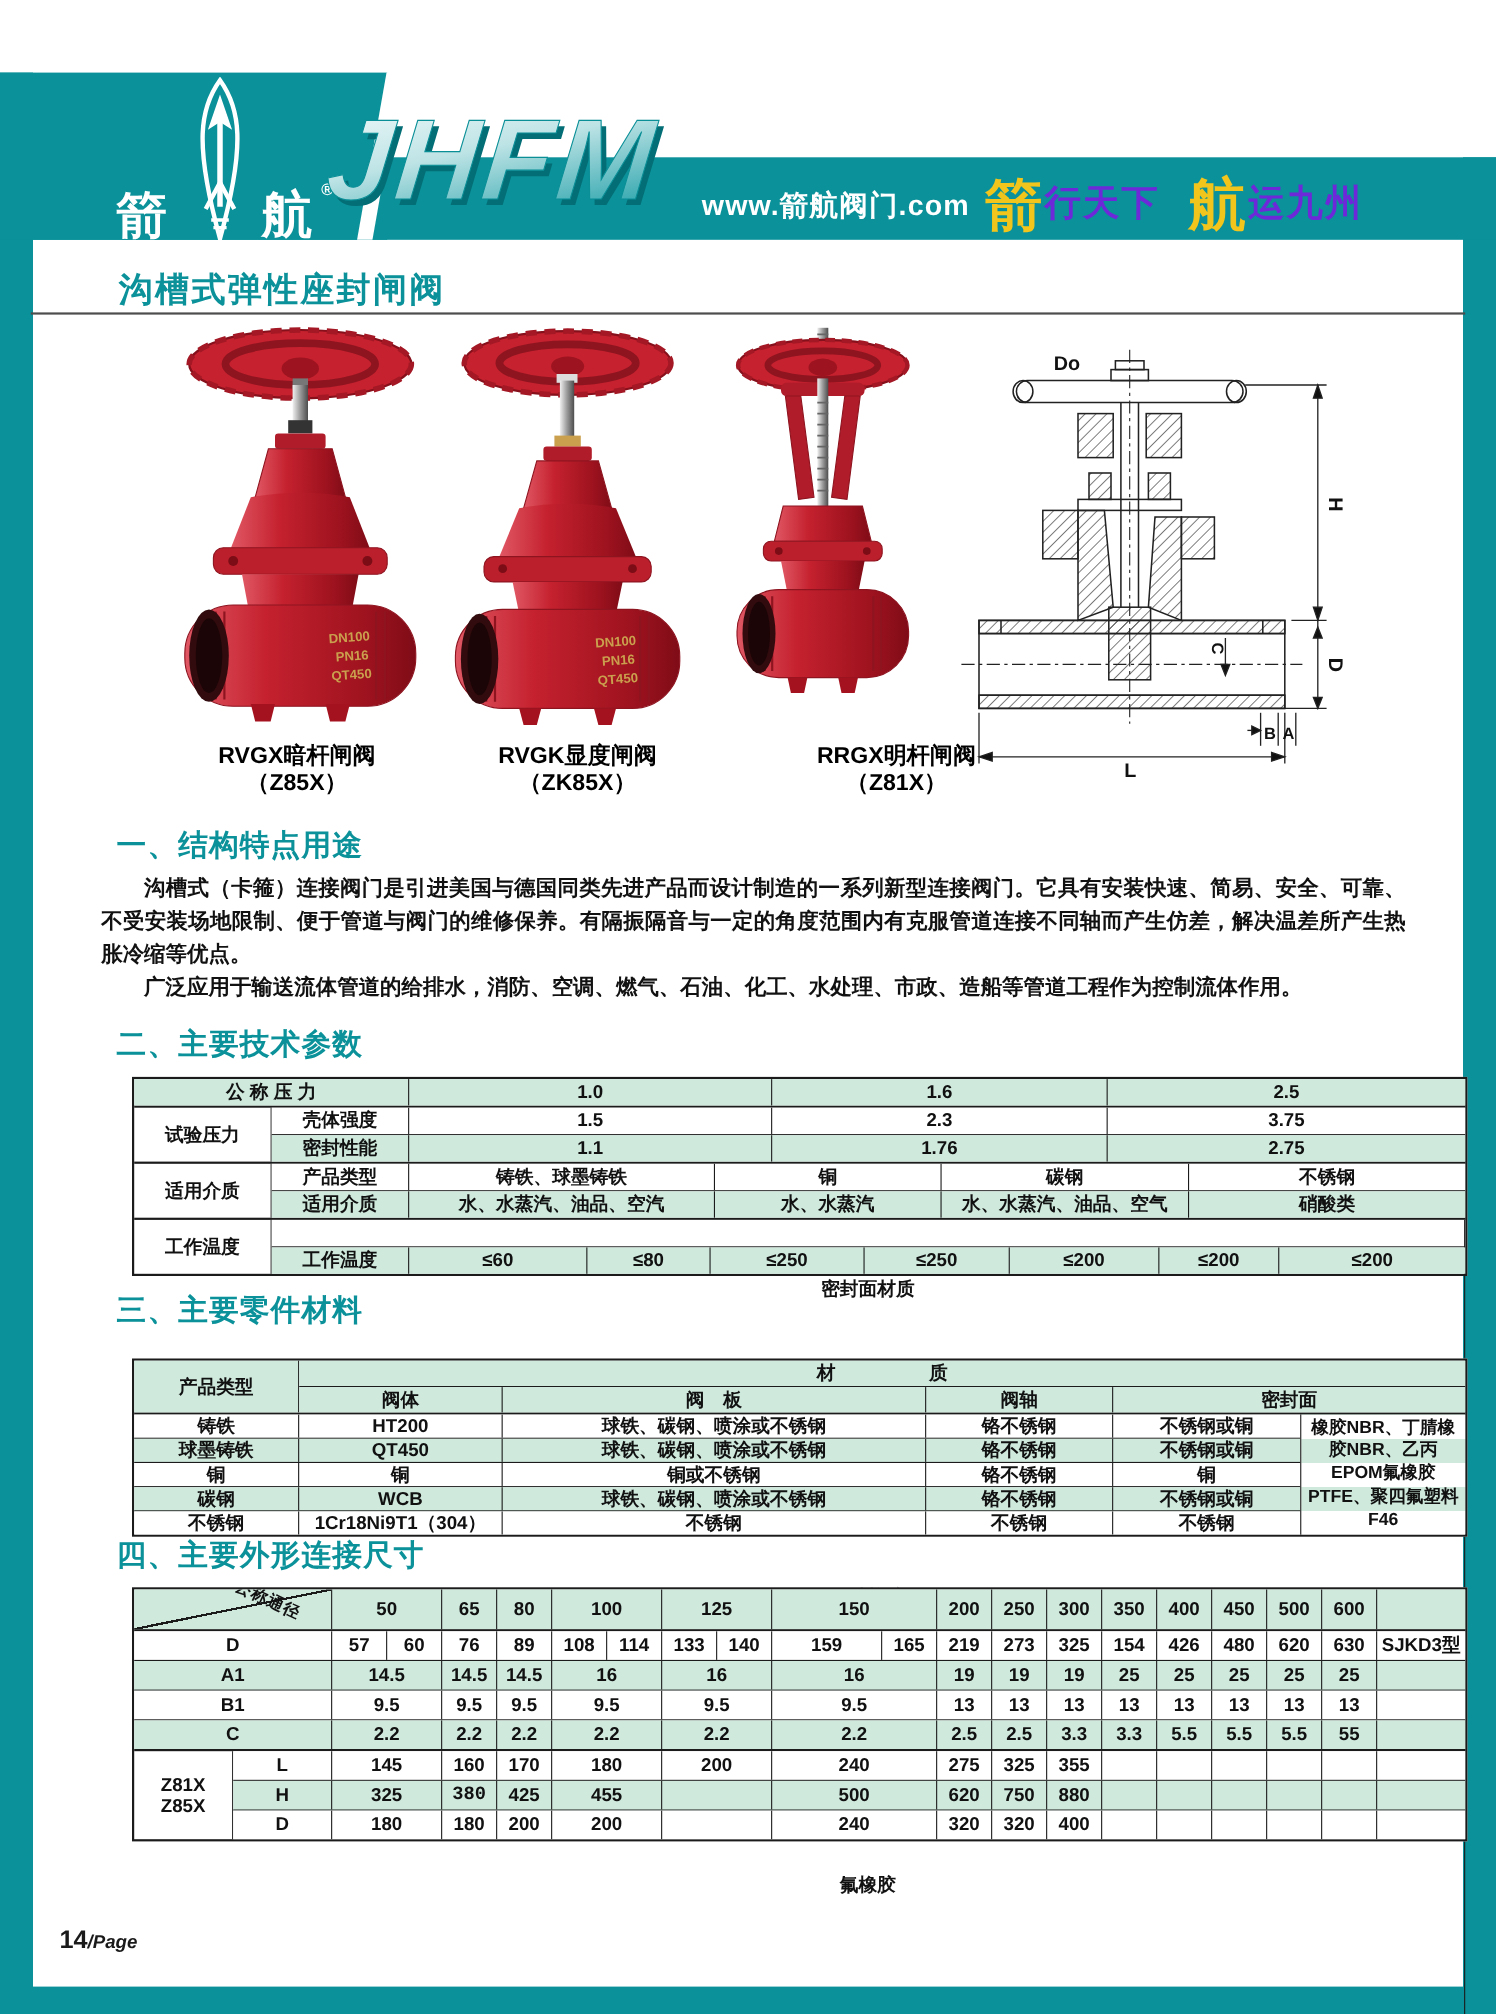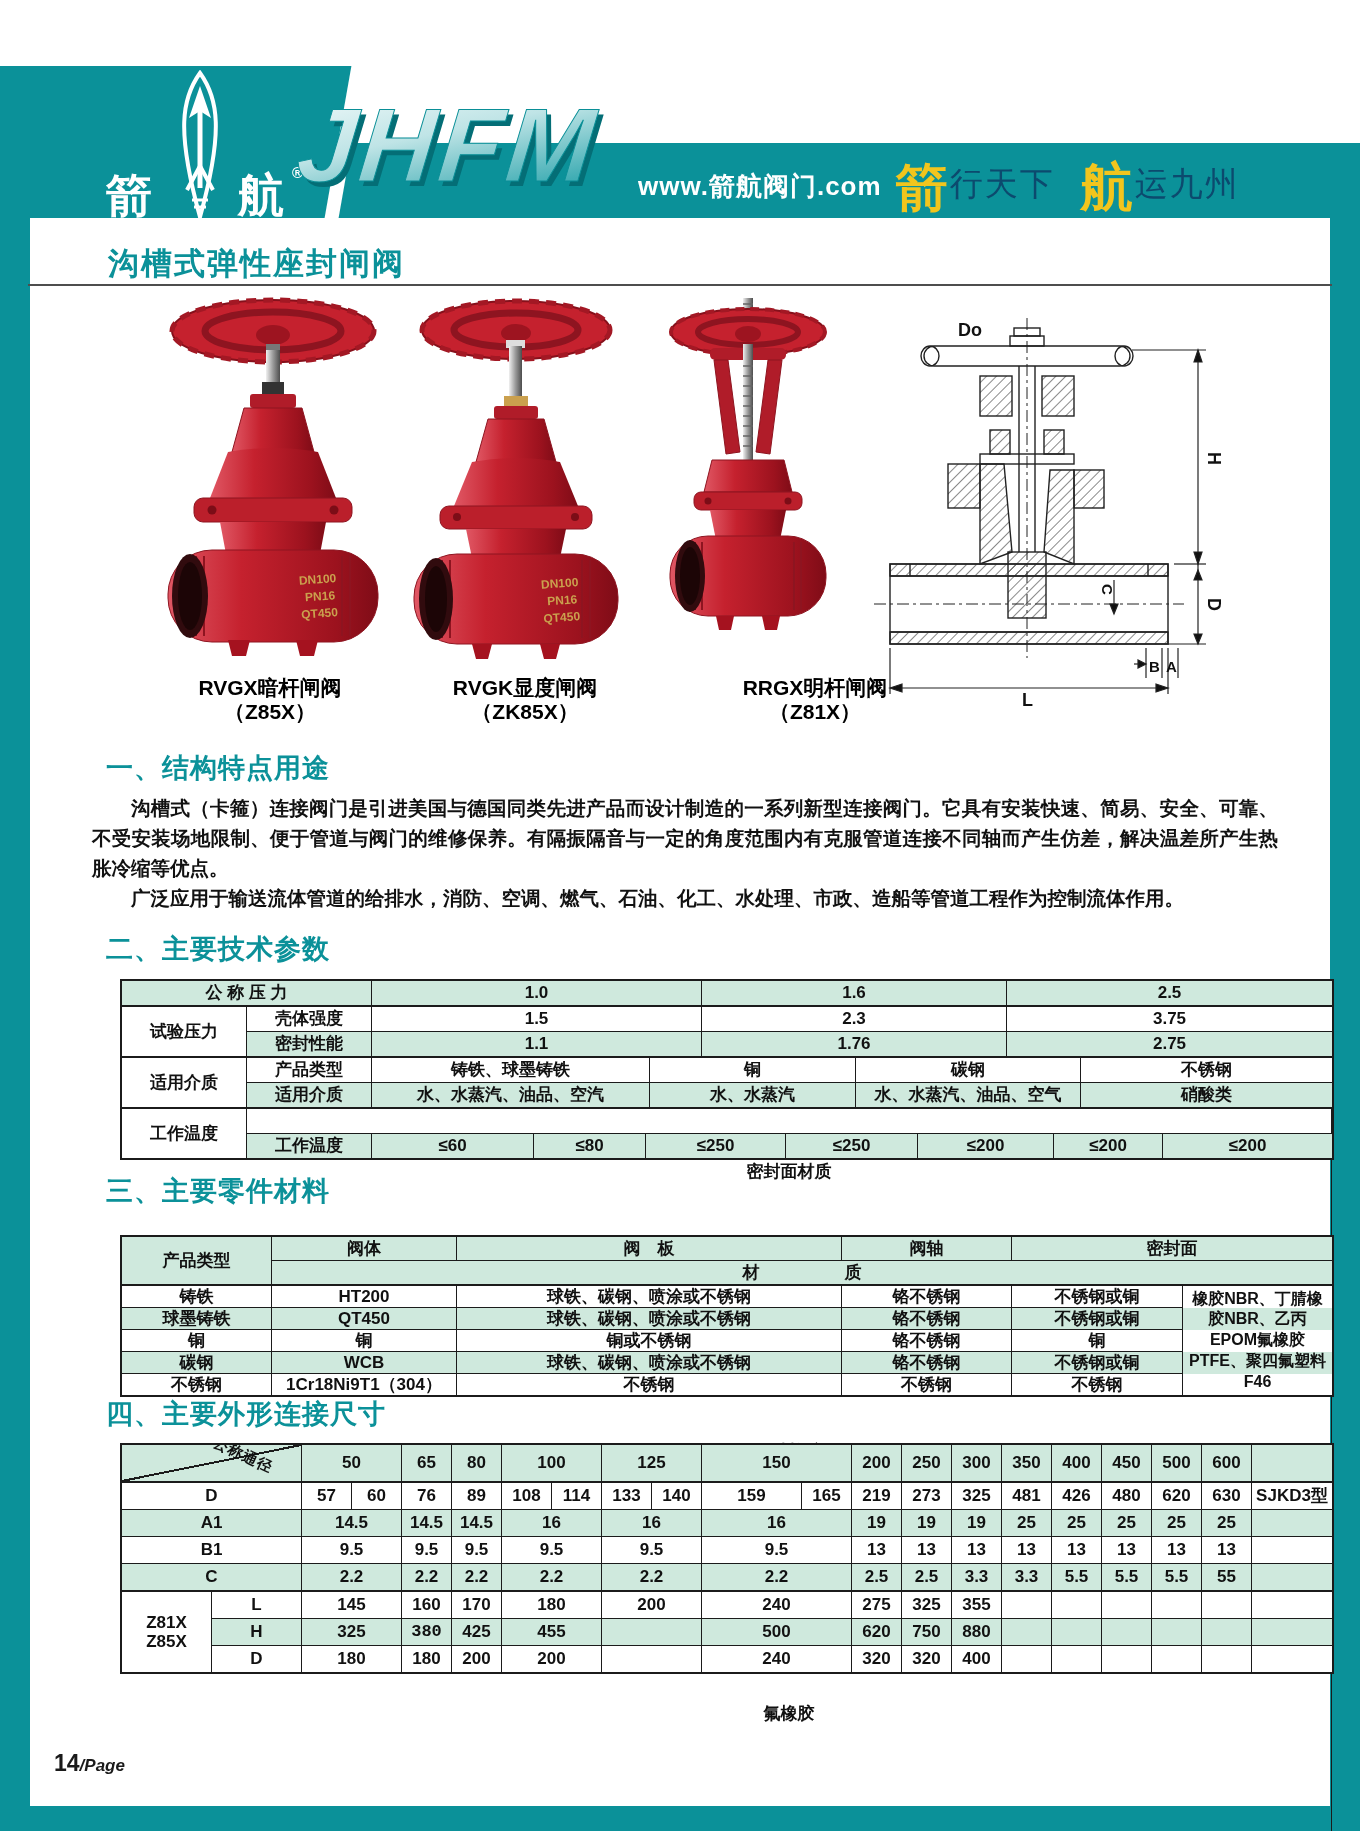--- a/index.html
+++ b/index.html
@@ -10,21 +10,21 @@
   .bar{position:absolute;background:#0b9199;}
   
   .band{position:absolute;left:0;top:143px;width:1360px;height:75px;background:#0b9199;}
   .logo-block{position:absolute;left:0;top:66px;width:352px;height:152px;background:#0b9199;}
   .logo-cn{position:absolute;color:#fff;font-weight:bold;font-size:46px;line-height:1;}
   .reg{position:absolute;color:#fff;font-size:15px;font-weight:bold;}
   .slash{position:absolute;left:338px;top:66px;width:14px;height:152px;background:#fff;transform:skewX(-10deg);}
   .band-texts{position:absolute;left:638px;top:146px;height:66px;display:flex;align-items:flex-end;}
   .www{color:#fff;font-weight:bold;font-size:26px;margin:0 14px 8px 0;letter-spacing:1px;}
   .slg-big{color:#f2c51d;font-weight:bold;font-size:52px;line-height:0.95;}
-  .slg-small{color:#0c4a6e;font-weight:normal;font-size:33px;margin:0 0 5px 2px;letter-spacing:2px;}
+  .slg-small{color:#6d28d9;font-weight:bold;font-size:33px;margin:0 0 5px 2px;letter-spacing:2px;}
   .slg-gap{width:26px;}
   
   .page-title{position:absolute;left:108px;top:243px;font-size:31px;font-weight:bold;color:#0b9199;letter-spacing:2px;}
   .title-rule{position:absolute;left:28px;top:284px;width:1304px;height:2px;background:#4d4d4d;}
   
   .prod-label{position:absolute;text-align:center;font-weight:bold;font-size:21px;line-height:24px;color:#000;}
   
   .sec-title{position:absolute;left:106px;font-size:27px;font-weight:bold;color:#0b9199;letter-spacing:1px;}
   .paras{position:absolute;left:92px;top:793px;width:1186px;}
   .paras p{margin:0;font-size:19.5px;font-weight:700;line-height:30px;text-align:justify;text-indent:2em;}
@@ -355,27 +355,27 @@
         </div>
       </div>
     </div>
 
   <div class="sec-title" style="top:1173px;">三、主要零件材料</div>
   <div class="dtable" id="t3" style="left: 120px; top: 1235px;">
       <div class="tgroup">
         <div class="gcell bg-g" style="flex: 0 0 150px;">产品类型</div>
         <div class="grows">
           <div class="trow bg-g" style="height: 23px;">
+            <div class="tcell " style="flex: 0 0 1060px;">材　　　　　质</div>
+          </div>
+          <div class="trow bg-g" style="height: 23px;">
             <div class="tcell " style="flex: 0 0 185px;">阀体</div>
             <div class="tcell " style="flex: 0 0 385px;">阀　板</div>
             <div class="tcell " style="flex: 0 0 170px;">阀轴</div>
             <div class="tcell " style="flex: 0 0 320px;">密封面</div>
-          </div>
-          <div class="trow bg-g" style="height: 23px;">
-            <div class="tcell " style="flex: 0 0 1060px;">材　　　　　质</div>
           </div>
         </div>
       </div>
       <div class="tgroup">
         <div class="grows">
           <div class="trow bg-w" style="height: 21px;">
             <div class="tcell " style="flex: 0 0 150px;">铸铁</div>
             <div class="tcell " style="flex: 0 0 185px;">HT200</div>
             <div class="tcell " style="flex: 0 0 385px;">球铁、碳钢、喷涂或不锈钢</div>
             <div class="tcell " style="flex: 0 0 170px;">铬不锈钢</div>
@@ -448,21 +448,21 @@
             <div class="tcell " style="flex: 0 0 50px; text-align: right;">89</div>
             <div class="tcell " style="flex: 0 0 50px;">108</div>
             <div class="tcell " style="flex: 0 0 50px;">114</div>
             <div class="tcell " style="flex: 0 0 50px;">133</div>
             <div class="tcell " style="flex: 0 0 50px;">140</div>
             <div class="tcell " style="flex: 0 0 100px;">159</div>
             <div class="tcell " style="flex: 0 0 50px;">165</div>
             <div class="tcell " style="flex: 0 0 50px;">219</div>
             <div class="tcell " style="flex: 0 0 50px;">273</div>
             <div class="tcell " style="flex: 0 0 50px;">325</div>
-            <div class="tcell " style="flex: 0 0 50px;">481</div>
+            <div class="tcell " style="flex: 0 0 50px;">154</div>
             <div class="tcell " style="flex: 0 0 50px;">426</div>
             <div class="tcell " style="flex: 0 0 50px;">480</div>
             <div class="tcell " style="flex: 0 0 50px;">620</div>
             <div class="tcell " style="flex: 0 0 50px;">630</div>
             <div class="tcell " style="flex: 0 0 80px;">SJKD3型</div>
           </div>
           <div class="trow bg-g" style="height: 26px;">
             <div class="tcell " style="flex: 0 0 180px;">A1</div>
             <div class="tcell " style="flex: 0 0 100px;">14.5</div>
             <div class="tcell " style="flex: 0 0 50px;">14.5</div>

